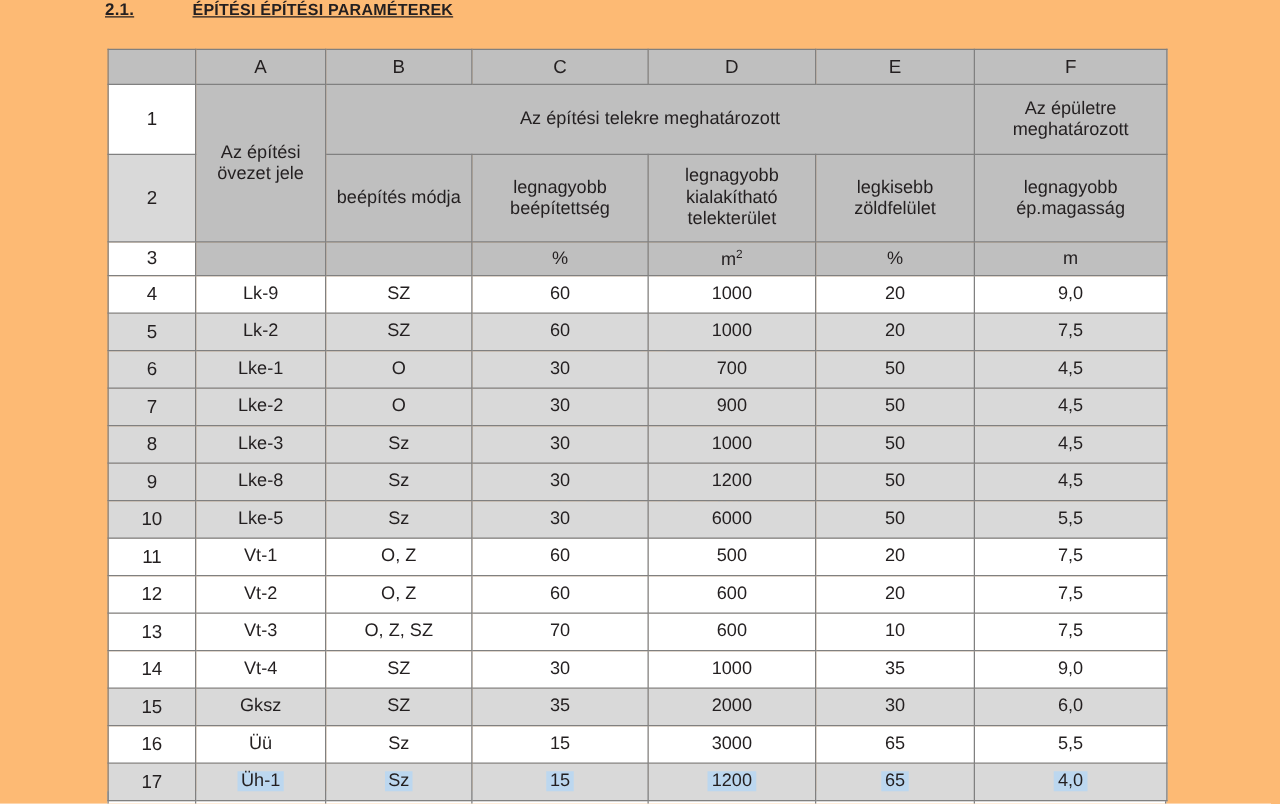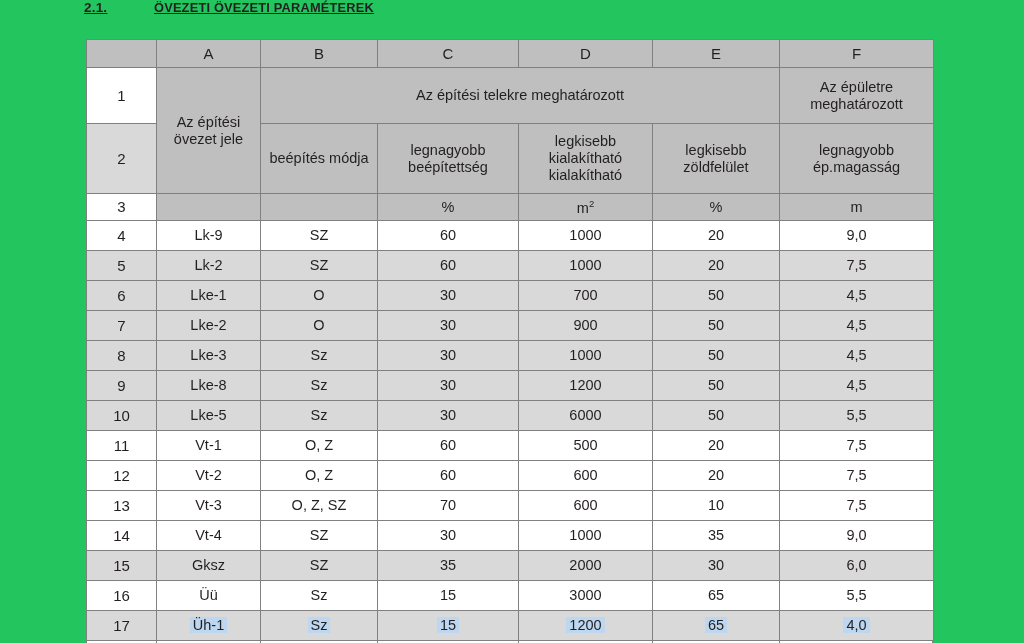--- a/index.html
+++ b/index.html
@@ -9,21 +9,21 @@
     width: 1024px;
     height: 643px;
     background: #ffffff;
     font-family: "Liberation Sans", sans-serif;
     overflow: hidden;
   }
   .page {
     position: relative;
     width: 1024px;
     height: 643px;
-    background: #22c55e;
+    background: #fdba74;
   }
 
   
   .heading {
     position: absolute;
     left: 84px;
     top: 0px;
     display: flex;
     align-items: baseline;
     gap: 0px;
@@ -139,21 +139,21 @@
   .bottomstub .div5 { position:absolute; left:565px; top:0; bottom:0; width:1px; background:#808080; }
   .bottomstub .div6 { position:absolute; left:692px; top:0; bottom:0; width:1px; background:#808080; }
 </style>
 </head>
 <body>
 
 <div class="page">
 
   <div class="heading">
     <span class="num">2.1.</span>
-    <span class="ttl">ÖVEZETI ÖVEZETI PARAMÉTEREK</span>
+    <span class="ttl">ÉPÍTÉSI ÉPÍTÉSI PARAMÉTEREK</span>
   </div>
 
   <div class="watermark">
     <svg width="230" height="230" viewBox="0 0 230 230" xmlns="http://www.w3.org/2000/svg">
       <g fill="none" stroke="#b3b3b3" stroke-width="11">
         <path d="M58 72 L112 24 L166 72"></path>
       </g>
       <g fill="#b3b3b3" font-family="Liberation Sans, sans-serif">
         <text x="113" y="128" font-size="78" font-weight="bold" text-anchor="middle">OC</text>
         <text x="113" y="176" font-size="29" letter-spacing="2.5" text-anchor="middle">OTTHON</text>
@@ -187,21 +187,21 @@
         <td class="rn">1</td>
         <td class="hdr" rowspan="2">Az építési övezet jele</td>
         <td class="hdr" colspan="4">Az építési telekre meghatározott</td>
         <td class="hdr">Az épületre meghatározott</td>
       </tr>
 
       <tr class="r2">
         <td class="rn shade">2</td>
         <td class="hdr2">beépítés módja</td>
         <td class="hdr2">legnagyobb beépítettség</td>
-        <td class="hdr2">legkisebb kialakítható kialakítható</td>
+        <td class="hdr2">legnagyobb kialakítható telekterület</td>
         <td class="hdr2">legkisebb zöldfelület</td>
         <td class="hdr2">legnagyobb ép.magasság</td>
       </tr>
 
       <tr class="r3">
         <td class="rn">3</td>
         <td class="hdr"></td>
         <td class="hdr"></td>
         <td class="hdr">%</td>
         <td class="hdr"><span>m</span><sup>2</sup></td>

